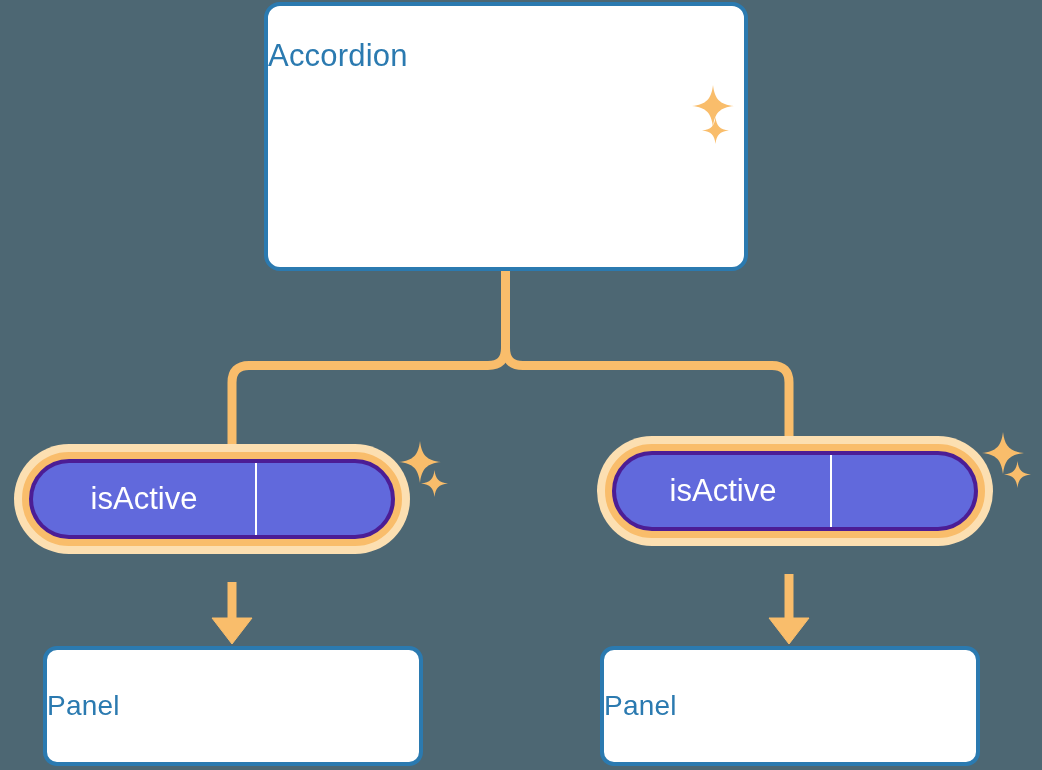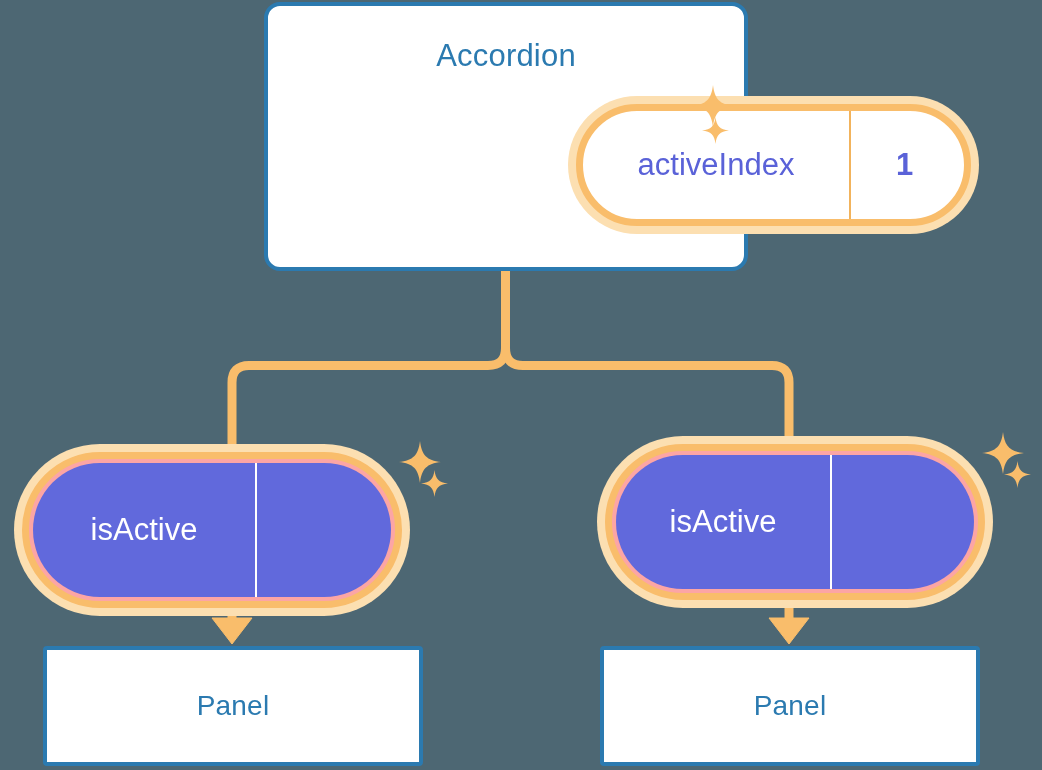--- a/index.html
+++ b/index.html
@@ -28,21 +28,21 @@
     width: 1042px;
     height: 770px;
     pointer-events: none;
   }
 
   
   .comp-card {
     position: absolute;
     background: #ffffff;
     border: 4px solid #2b7ab0;
-    border-radius: 4px;
+    border-radius: 14px;
     box-sizing: border-box;
   }
   #card-accordion {
     left: 264px;
     top: 2px;
     width: 484px;
     height: 269px;
     border-radius: 16px;
   }
   #panel-left {
@@ -55,21 +55,21 @@
     left: 600px;
     top: 646px;
     width: 380px;
     height: 120px;
   }
 
   .comp-title {
     position: absolute;
     left: 0;
     right: 0;
-    text-align: center;
+    text-align: left;
     color: #2b7ab0;
     font-size: 31px;
     font-weight: 400;
     letter-spacing: 0.2px;
     white-space: nowrap;
   }
   #card-accordion .comp-title {
     top: 32px;
   }
   .panel-title {
@@ -120,22 +120,22 @@
     border-right: 2px solid #f2b35c;
   }
   #pill-activeindex .seg-value {
     width: 107px;
     color: #5a62d8;
     font-size: 31px;
   }
 
   
   .pill-purple {
-    background: #fca5a5;
-    height: 156px;
+    background: #4c1d95;
+    height: 94px;
     padding: 4px;
   }
   .pill-purple .inner {
     display: flex;
     align-items: stretch;
     flex: 1 1 auto;
     background: #6169dc;
     border-radius: 999px;
     overflow: hidden;
   }
@@ -193,24 +193,20 @@
 
     <g stroke="#f9bd6b" fill="#f9bd6b">
       <path d="M 789 574 L 789 634" stroke-width="9" stroke-linecap="butt"></path>
       <path d="M 769 618 L 789 644 L 809 618 Z"></path>
     </g>
   </svg>
 
   <div class="comp-card" id="card-accordion">
     <div class="comp-title">Accordion</div>
 
-    <div class="pill" id="pill-activeindex">
-      <div class="seg seg-name">activeIndex</div>
-      <div class="seg seg-value">1</div>
-    </div>
   </div>
 
   <div class="pill pill-purple" id="pill-isactive-false">
     <div class="inner">
       <div class="seg seg-name">isActive</div>
     </div>
   </div>
 
   <div class="pill pill-purple" id="pill-isactive-true">
     <div class="inner">

